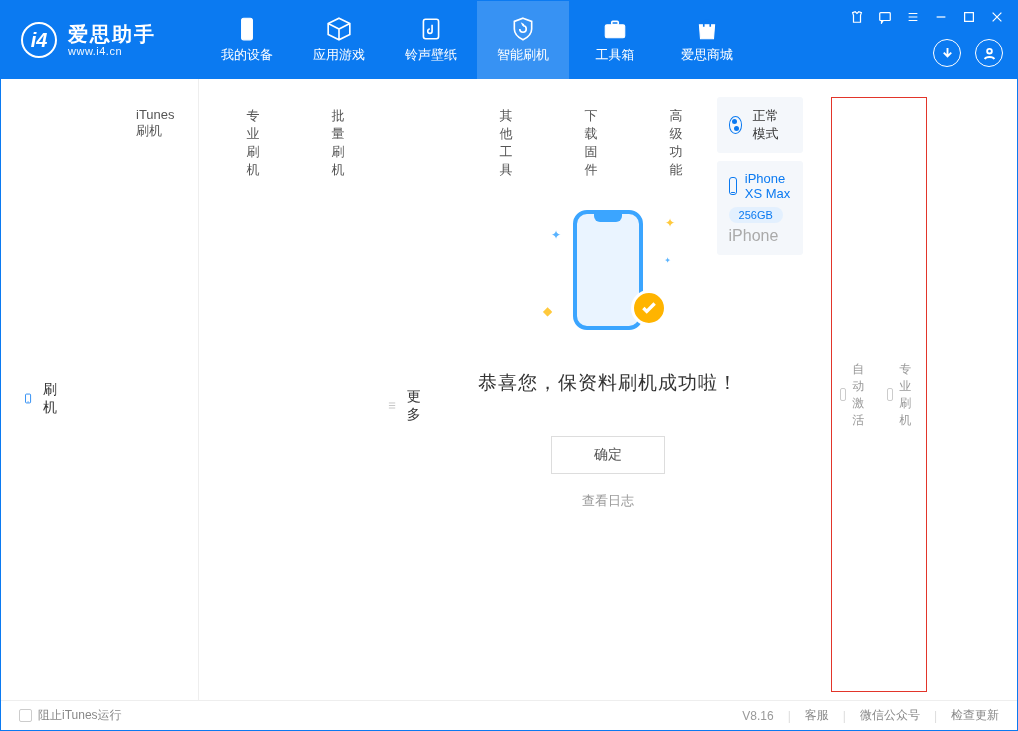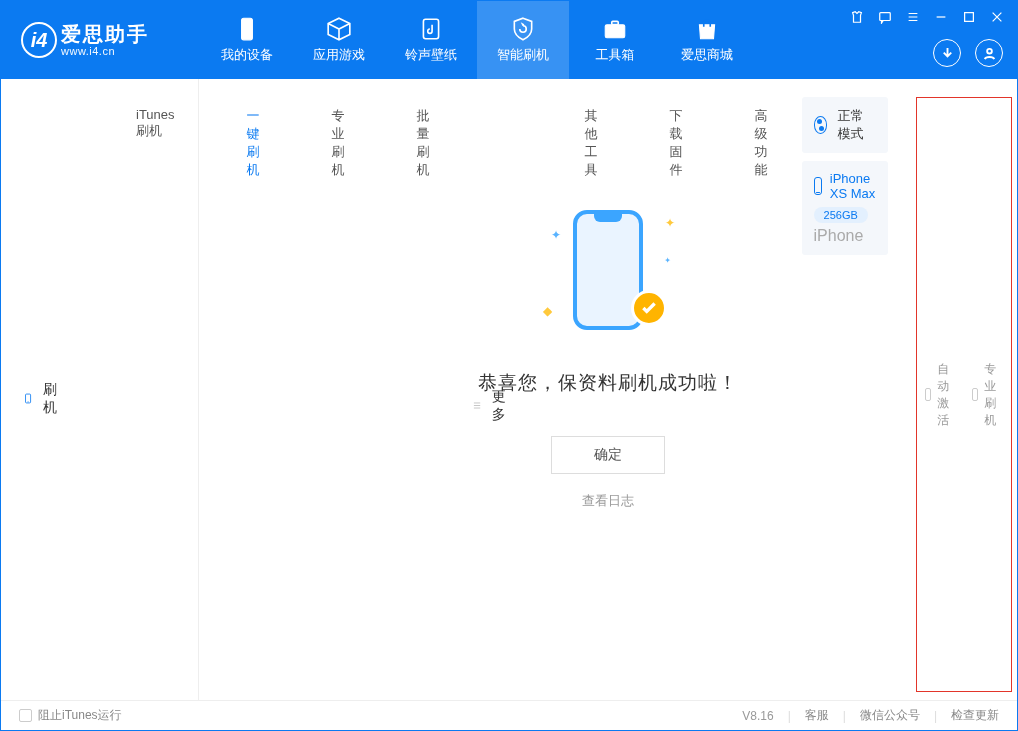--- a/index.html
+++ b/index.html
@@ -1,20 +1,20 @@
 <!DOCTYPE html>
 <html><head>
 <meta charset="utf-8">
 <style>
 * { margin: 0; padding: 0; box-sizing: border-box; font-family: "Microsoft YaHei", Arial, sans-serif; }
 body { background: #fff; width: 1018px; height: 731px; overflow: hidden; border: 1px solid #0b7af1; position: relative; }
 
 
 .header { background: #0b7af1; height: 78px; display: flex; align-items: center; padding: 0 10px 0 20px; position: relative; }
-.logo-block { display: flex; align-items: center; gap: 4px; width: 180px; }
+.logo-block { display: flex; align-items: center; gap: 11px; width: 180px; }
 .logo-circle { width: 36px; height: 36px; border: 2.5px solid #fff; border-radius: 50%; display: flex; align-items: center; justify-content: center; color: #fff; font-weight: bold; font-size: 20px; font-style: italic; }
 .logo-text { color: #fff; }
 .logo-title { font-size: 20px; font-weight: bold; letter-spacing: 2px; line-height: 1.1; }
 .logo-sub { font-size: 11px; opacity: 0.95; letter-spacing: 0.5px; }
 
 .nav { display: flex; height: 100%; }
 .nav-item { width: 92px; height: 100%; display: flex; flex-direction: column; align-items: center; justify-content: center; gap: 4px; color: #fff; font-size: 13px; cursor: pointer; }
 .nav-item.active { background: rgba(255,255,255,0.18); }
 .nav-icon { width: 26px; height: 26px; display: flex; align-items: center; justify-content: center; }
 .nav-icon svg { width: 26px; height: 26px; fill: #fff; stroke: #fff; }
@@ -199,21 +199,20 @@
 <div class="body">
   <div class="sidebar">
     <div class="side-group-header">
       <svg viewBox="0 0 16 16">
           <rect x="4" y="1" width="8" height="14" rx="1.5" fill="none" stroke="#0b7af1" stroke-width="1.3"></rect>
           <circle cx="8" cy="13" r="0.8" fill="#0b7af1"></circle>
         </svg>
       <span>刷机</span>
     </div>
     <div class="side-item">iTunes刷机</div>
-    <div class="side-item active">一键刷机</div>
     <div class="side-item">专业刷机</div>
     <div class="side-item">批量刷机</div>
 
     <div class="side-group-header" style="margin-top:14px">
       <svg viewBox="0 0 16 16">
           <path d="M3 4 h10 M3 8 h10 M3 12 h10" stroke="#bbb" stroke-width="1.3"></path>
         </svg>
       <span>更多</span>
     </div>
     <div class="side-item">其他工具</div>

